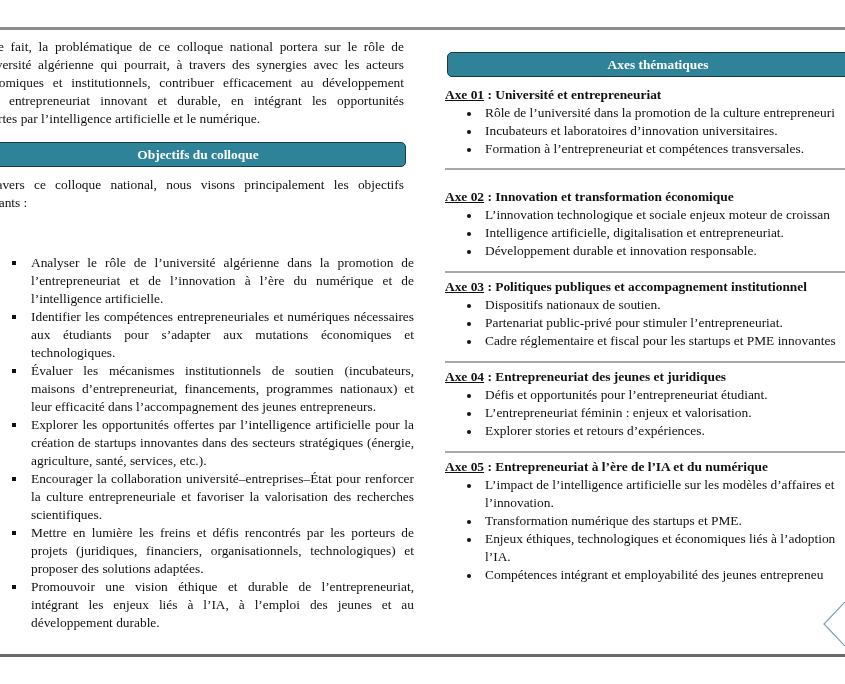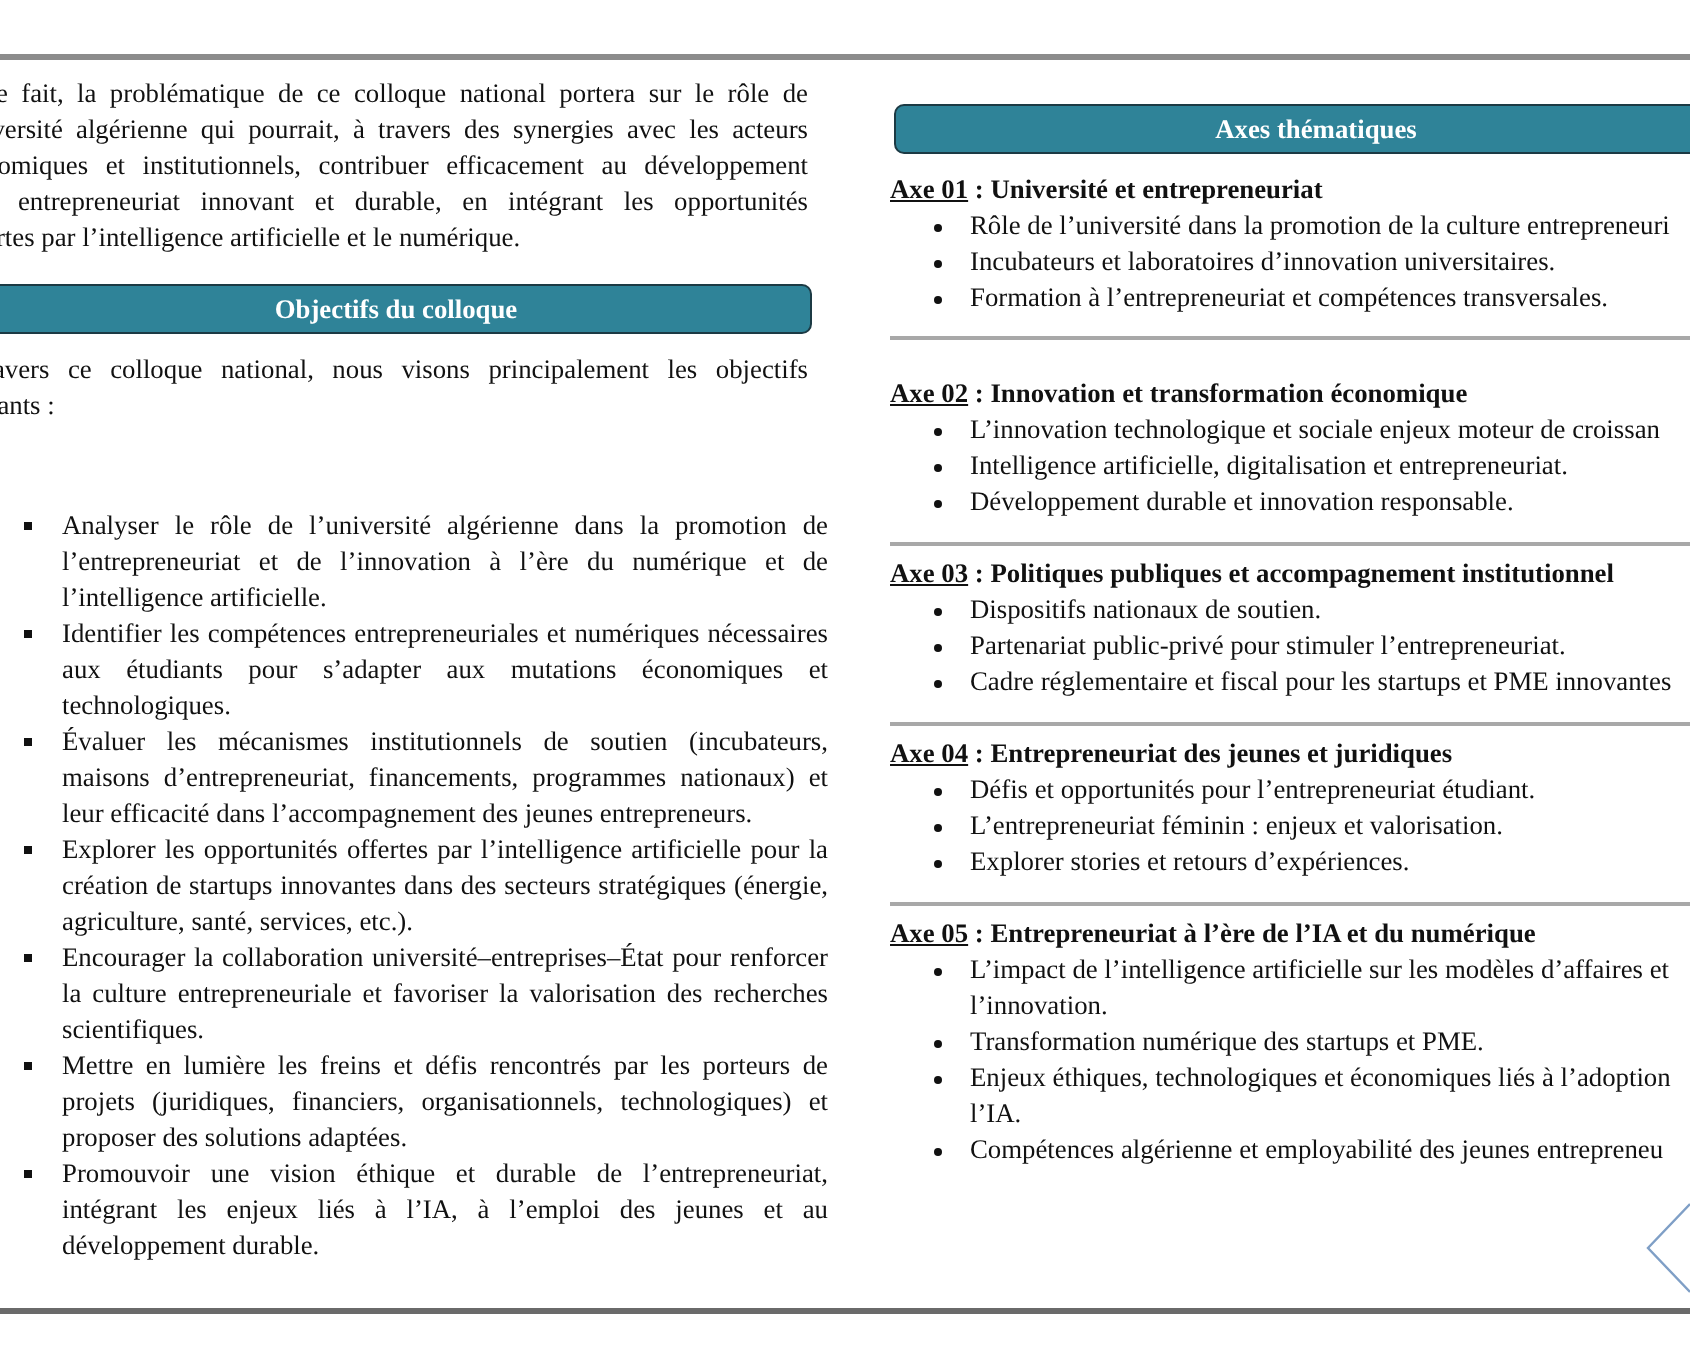--- a/index.html
+++ b/index.html
@@ -120,21 +120,21 @@
     </ul>
   </div>
   <div class="sep" style="top:399px"></div>
 
   <div class="axe" style="top:406px">
     <div class="axe-title"><span class="axe-num">Axe 05</span><span> : Entrepreneuriat à l’ère de l’IA et du numérique</span></div>
     <ul>
       <li class="wrap" style="width:365px"><span class="dot"></span><span>L’impact de l’intelligence artificielle sur les modèles d’affaires et l’innovation.</span></li>
       <li><span class="dot"></span><span>Transformation numérique des startups et PME.</span></li>
       <li class="wrap" style="width:370px"><span class="dot"></span><span>Enjeux éthiques, technologiques et économiques liés à l’adoption l’IA.</span></li>
-      <li><span class="dot"></span><span>Compétences algérienne et employabilité des jeunes entrepreneu</span></li>
+      <li><span class="dot"></span><span>Compétences intégrant et employabilité des jeunes entrepreneu</span></li>
     </ul>
   </div>
 </div>
 
 <svg class="chevron" width="24" height="48" viewBox="0 0 24 48">
   <polyline points="23,2 2,24 23,46" fill="none" stroke="#7f9fc6" stroke-width="1.2"></polyline>
 </svg>
 
 <div class="hline bottom-rule"></div>
 

